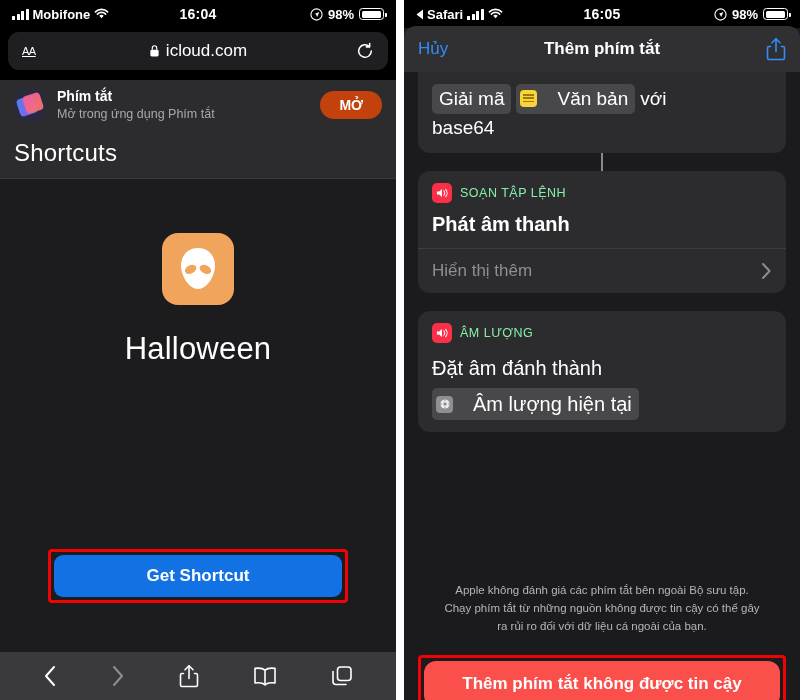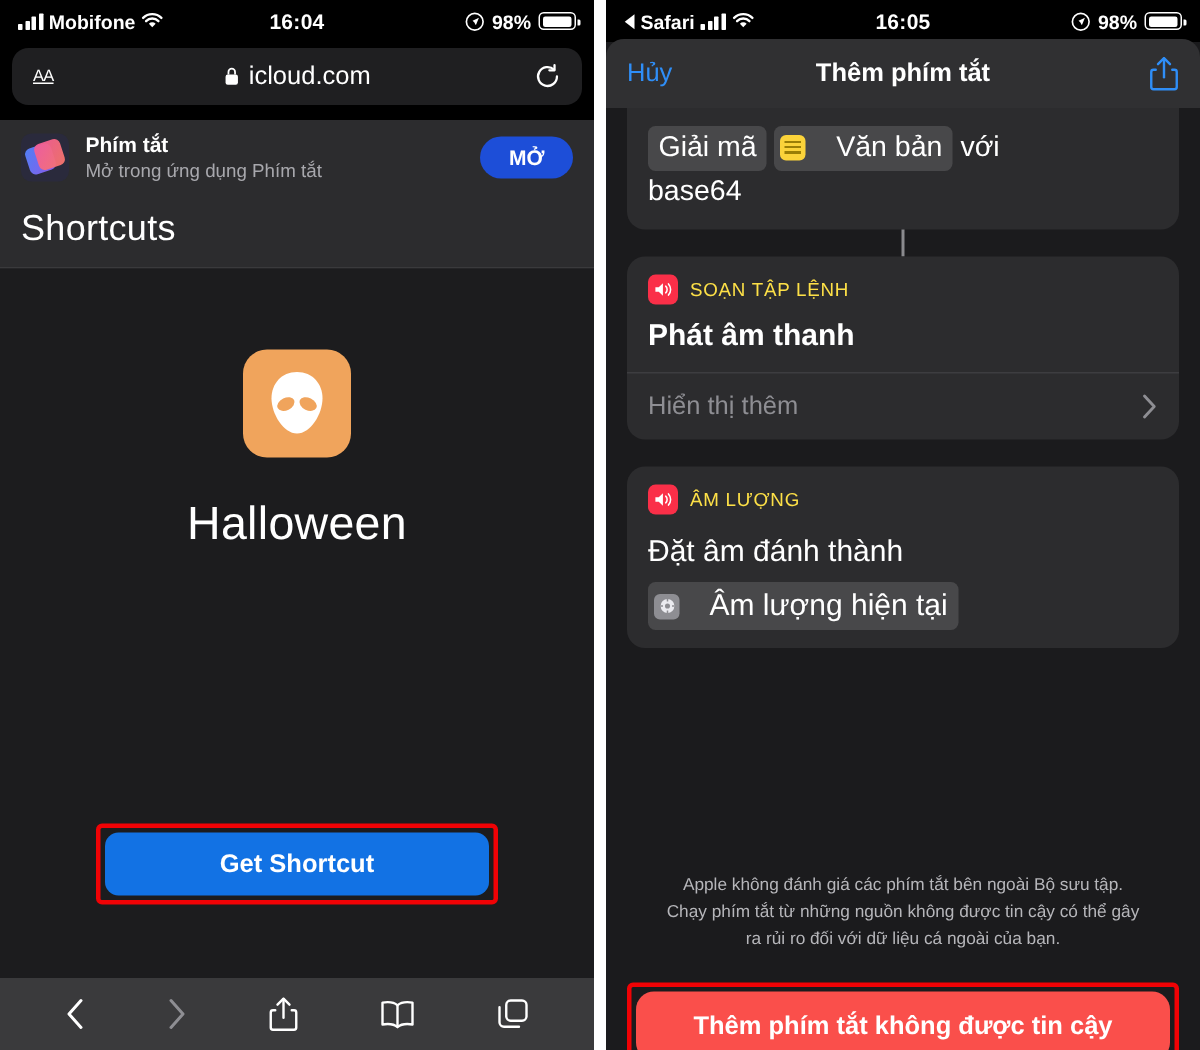--- a/index.html
+++ b/index.html
@@ -81,21 +81,21 @@
     background: linear-gradient(135deg, #4f7ff5, #8d5bea); transform: rotate(-18deg);
   }
   .banner-icon::after {
     width: 18px; height: 18px; left: 10px; top: 5px;
     background: linear-gradient(135deg, #f45b9c, #f7766a); transform: rotate(-18deg); opacity: .95;
   }
   .banner-text { flex: 1; min-width: 0; }
   .banner-title { color: #fff; font-size: 14px; font-weight: bold; line-height: 1.25; }
   .banner-sub { color: #a8a8ad; font-size: 12.5px; line-height: 1.3; }
   .banner-btn {
-    background: #1d4ed8; color: #fff; font-size: 14px; font-weight: bold;
+    background: #c2410c; color: #fff; font-size: 14px; font-weight: bold;
     border: none; border-radius: 14px; padding: 6px 19px; cursor: pointer;
   }
 
   
   .page-head {
     background: #2c2c2e; padding: 9px 14px 11px;
     border-bottom: 1px solid #3a3a3c;
   }
   .page-head h1 { color: #fff; font-size: 24px; font-weight: normal; letter-spacing: .2px; }
 
@@ -108,21 +108,21 @@
   .hero-icon {
     width: 72px; height: 72px; border-radius: 16px;
     background: #f0a45c; display: flex; align-items: center; justify-content: center;
   }
   .hero-name { color: #fff; font-size: 31px; margin-top: 26px; letter-spacing: .2px; }
 
   
   .cta-zone { background: #1c1c1e; display: flex; justify-content: center; padding-top: 10px; }
   .annot-red { border: 3px solid #f00205; border-radius: 4px; padding: 3px; }
   .btn-blue {
-    width: 256px; height: 42px; background: #1272e4; border: none; border-radius: 9px;
+    width: 288px; height: 42px; background: #1272e4; border: none; border-radius: 9px;
     color: #fff; font-size: 17px; font-weight: bold; cursor: pointer;
   }
 
   
   .toolbar {
     position: absolute; bottom: 0; left: 0; width: 396px; height: 48px;
     background: #3a3a3c; display: flex; align-items: center;
     justify-content: space-around; padding: 0 16px;
   }
   .tb-ico { color: #fff; display: flex; align-items: center; justify-content: center; cursor: pointer; }
@@ -162,21 +162,21 @@
     background: repeating-linear-gradient(#9a7e06 0 1.6px, transparent 1.6px 3.4px);
   }
   .sq-gray { background: #8e8e93; display: flex; align-items: center; justify-content: center; }
   .connector { width: 1.6px; height: 18px; background: #8a8a8e; margin: 0 auto; }
 
   .card-head { display: flex; align-items: center; gap: 8px; margin-bottom: 10px; }
   .ico-red {
     width: 20px; height: 20px; border-radius: 5px; background: #fa2f48;
     display: flex; align-items: center; justify-content: center; flex: none;
   }
-  .card-head span { color: #fde047; font-size: 12.5px; letter-spacing: .5px; }
+  .card-head span { color: #86efac; font-size: 12.5px; letter-spacing: .5px; }
   .card-main { font-size: 20px; font-weight: bold; color: #fff; }
   .card-main.normal { font-weight: normal; }
   .card-sep { height: 1px; background: #3d3d40; margin: 12px -14px 0; }
   .more-row {
     display: flex; align-items: center; justify-content: space-between;
     padding-top: 12px; color: #8e8e93; font-size: 17px; cursor: pointer; gap: 11px;
   }
   .act-big { font-size: 20px; line-height: 1.5; }
   .act-big .token-ico { font-size: 20px; }
 

